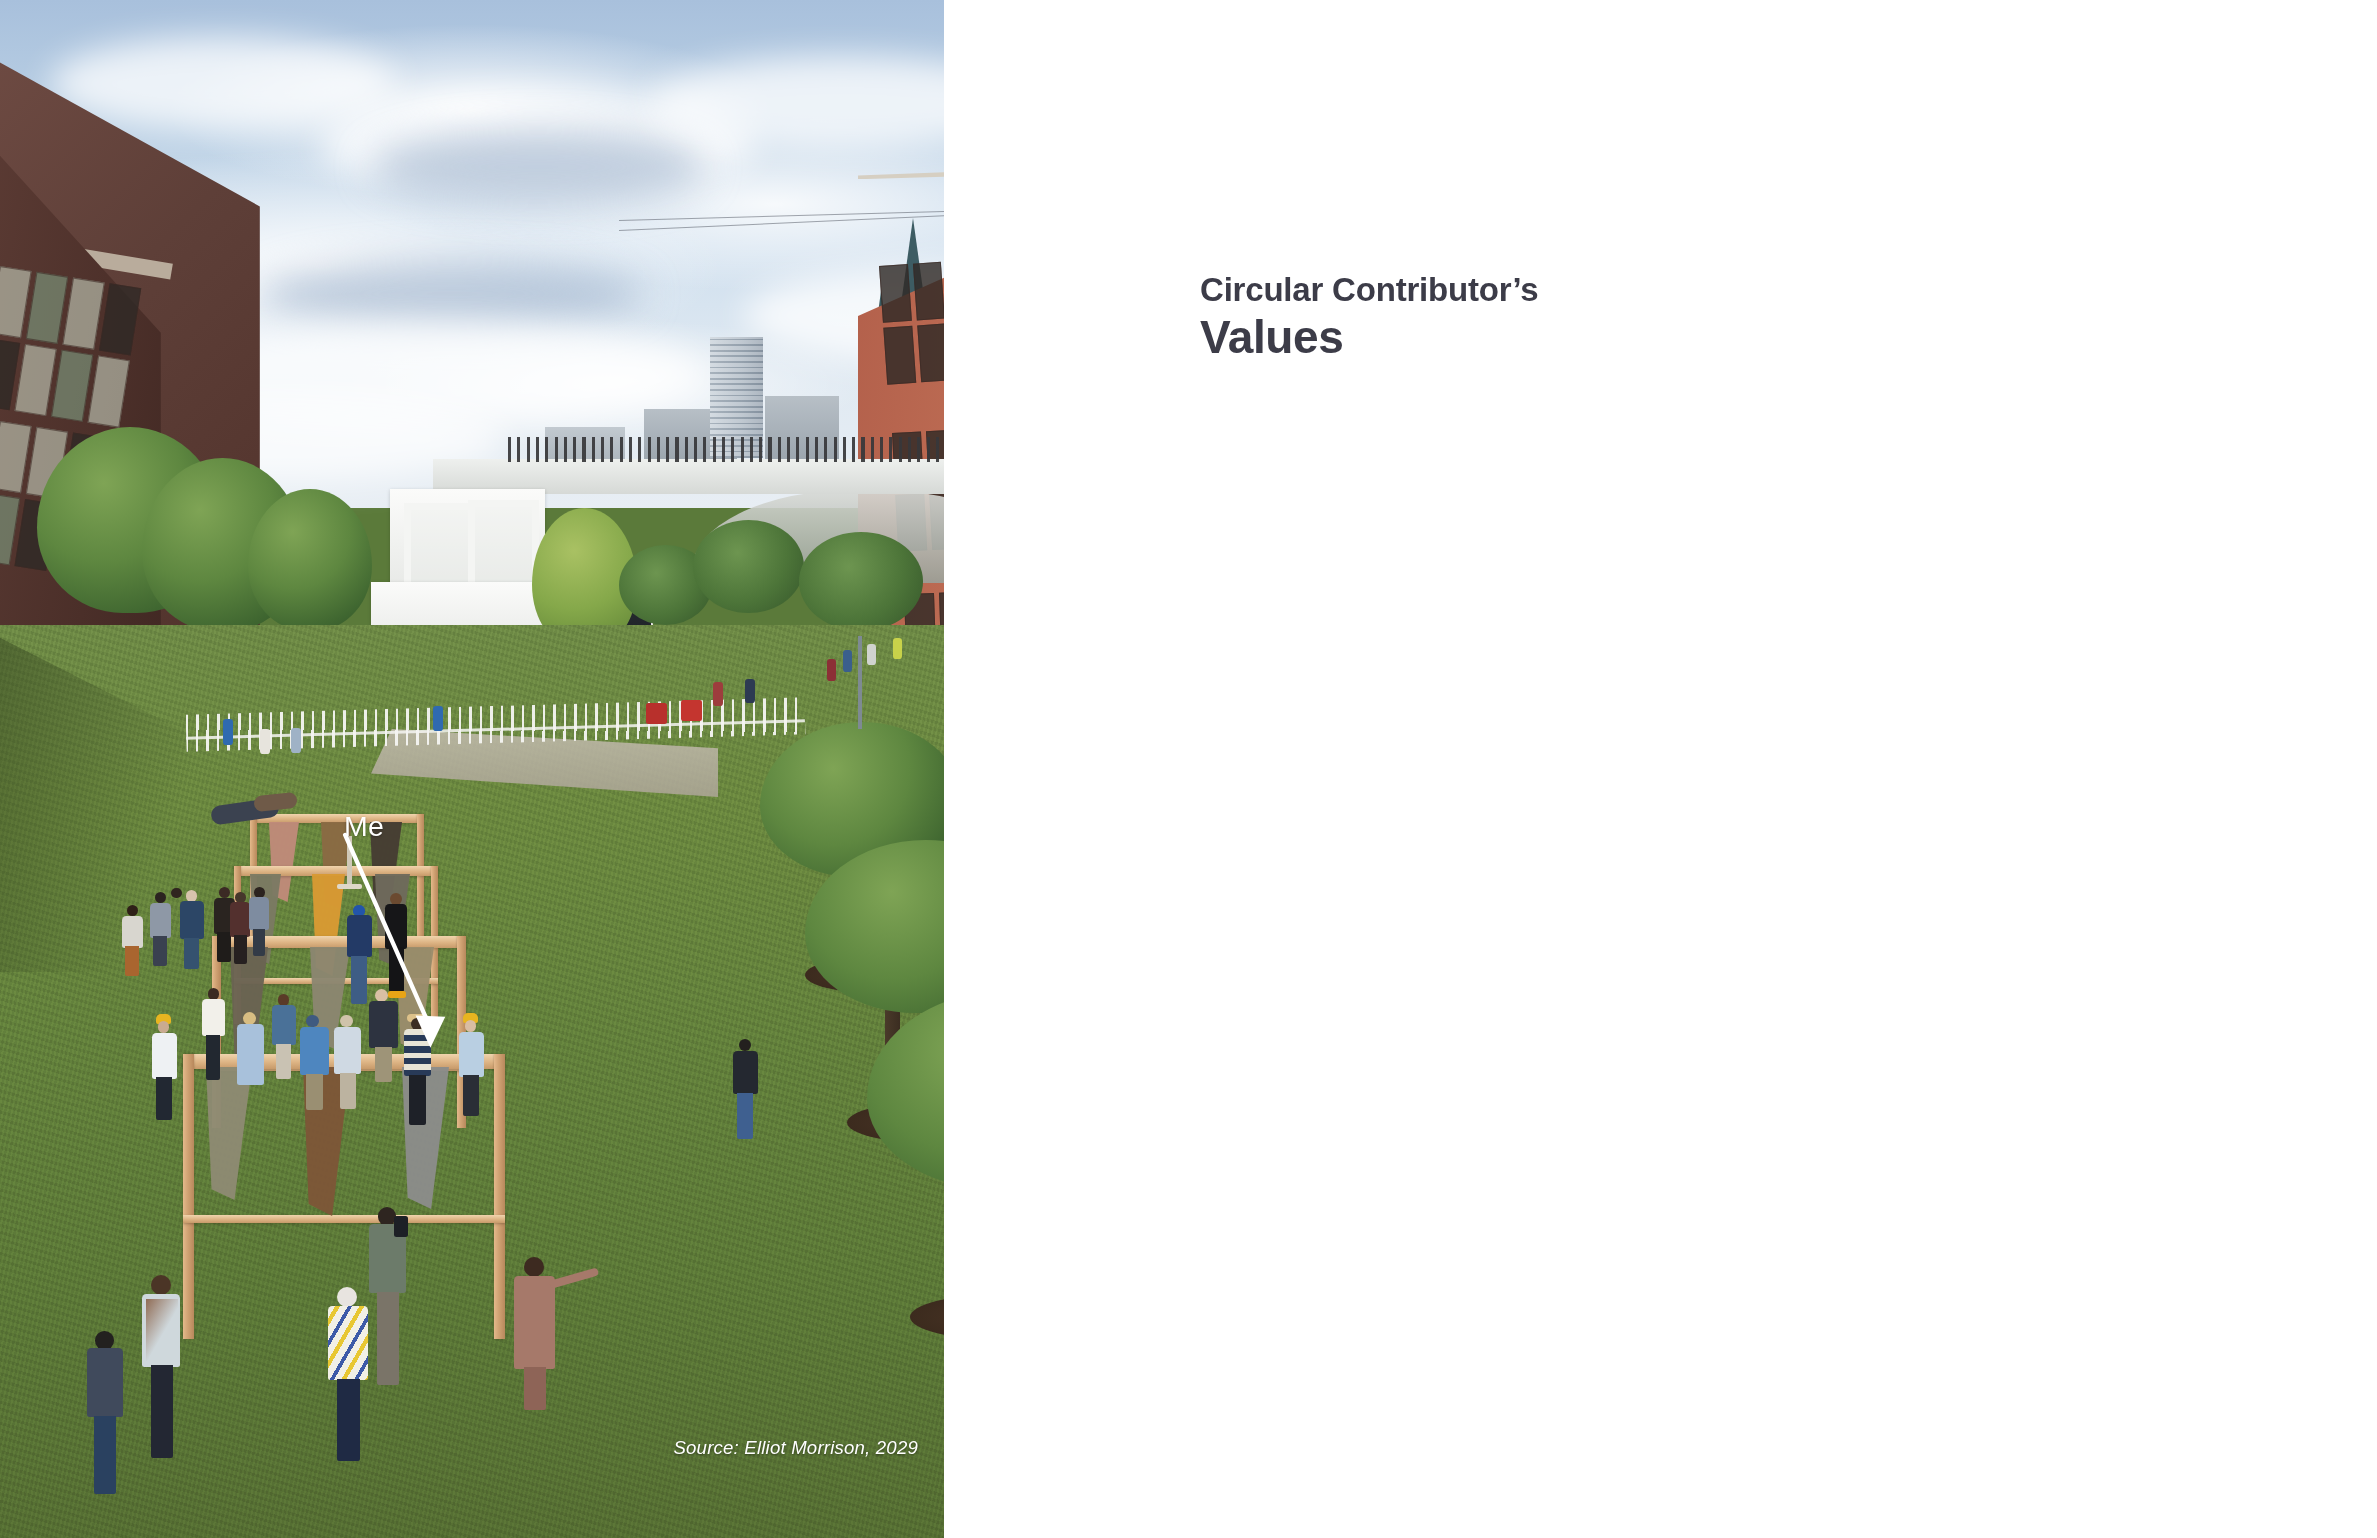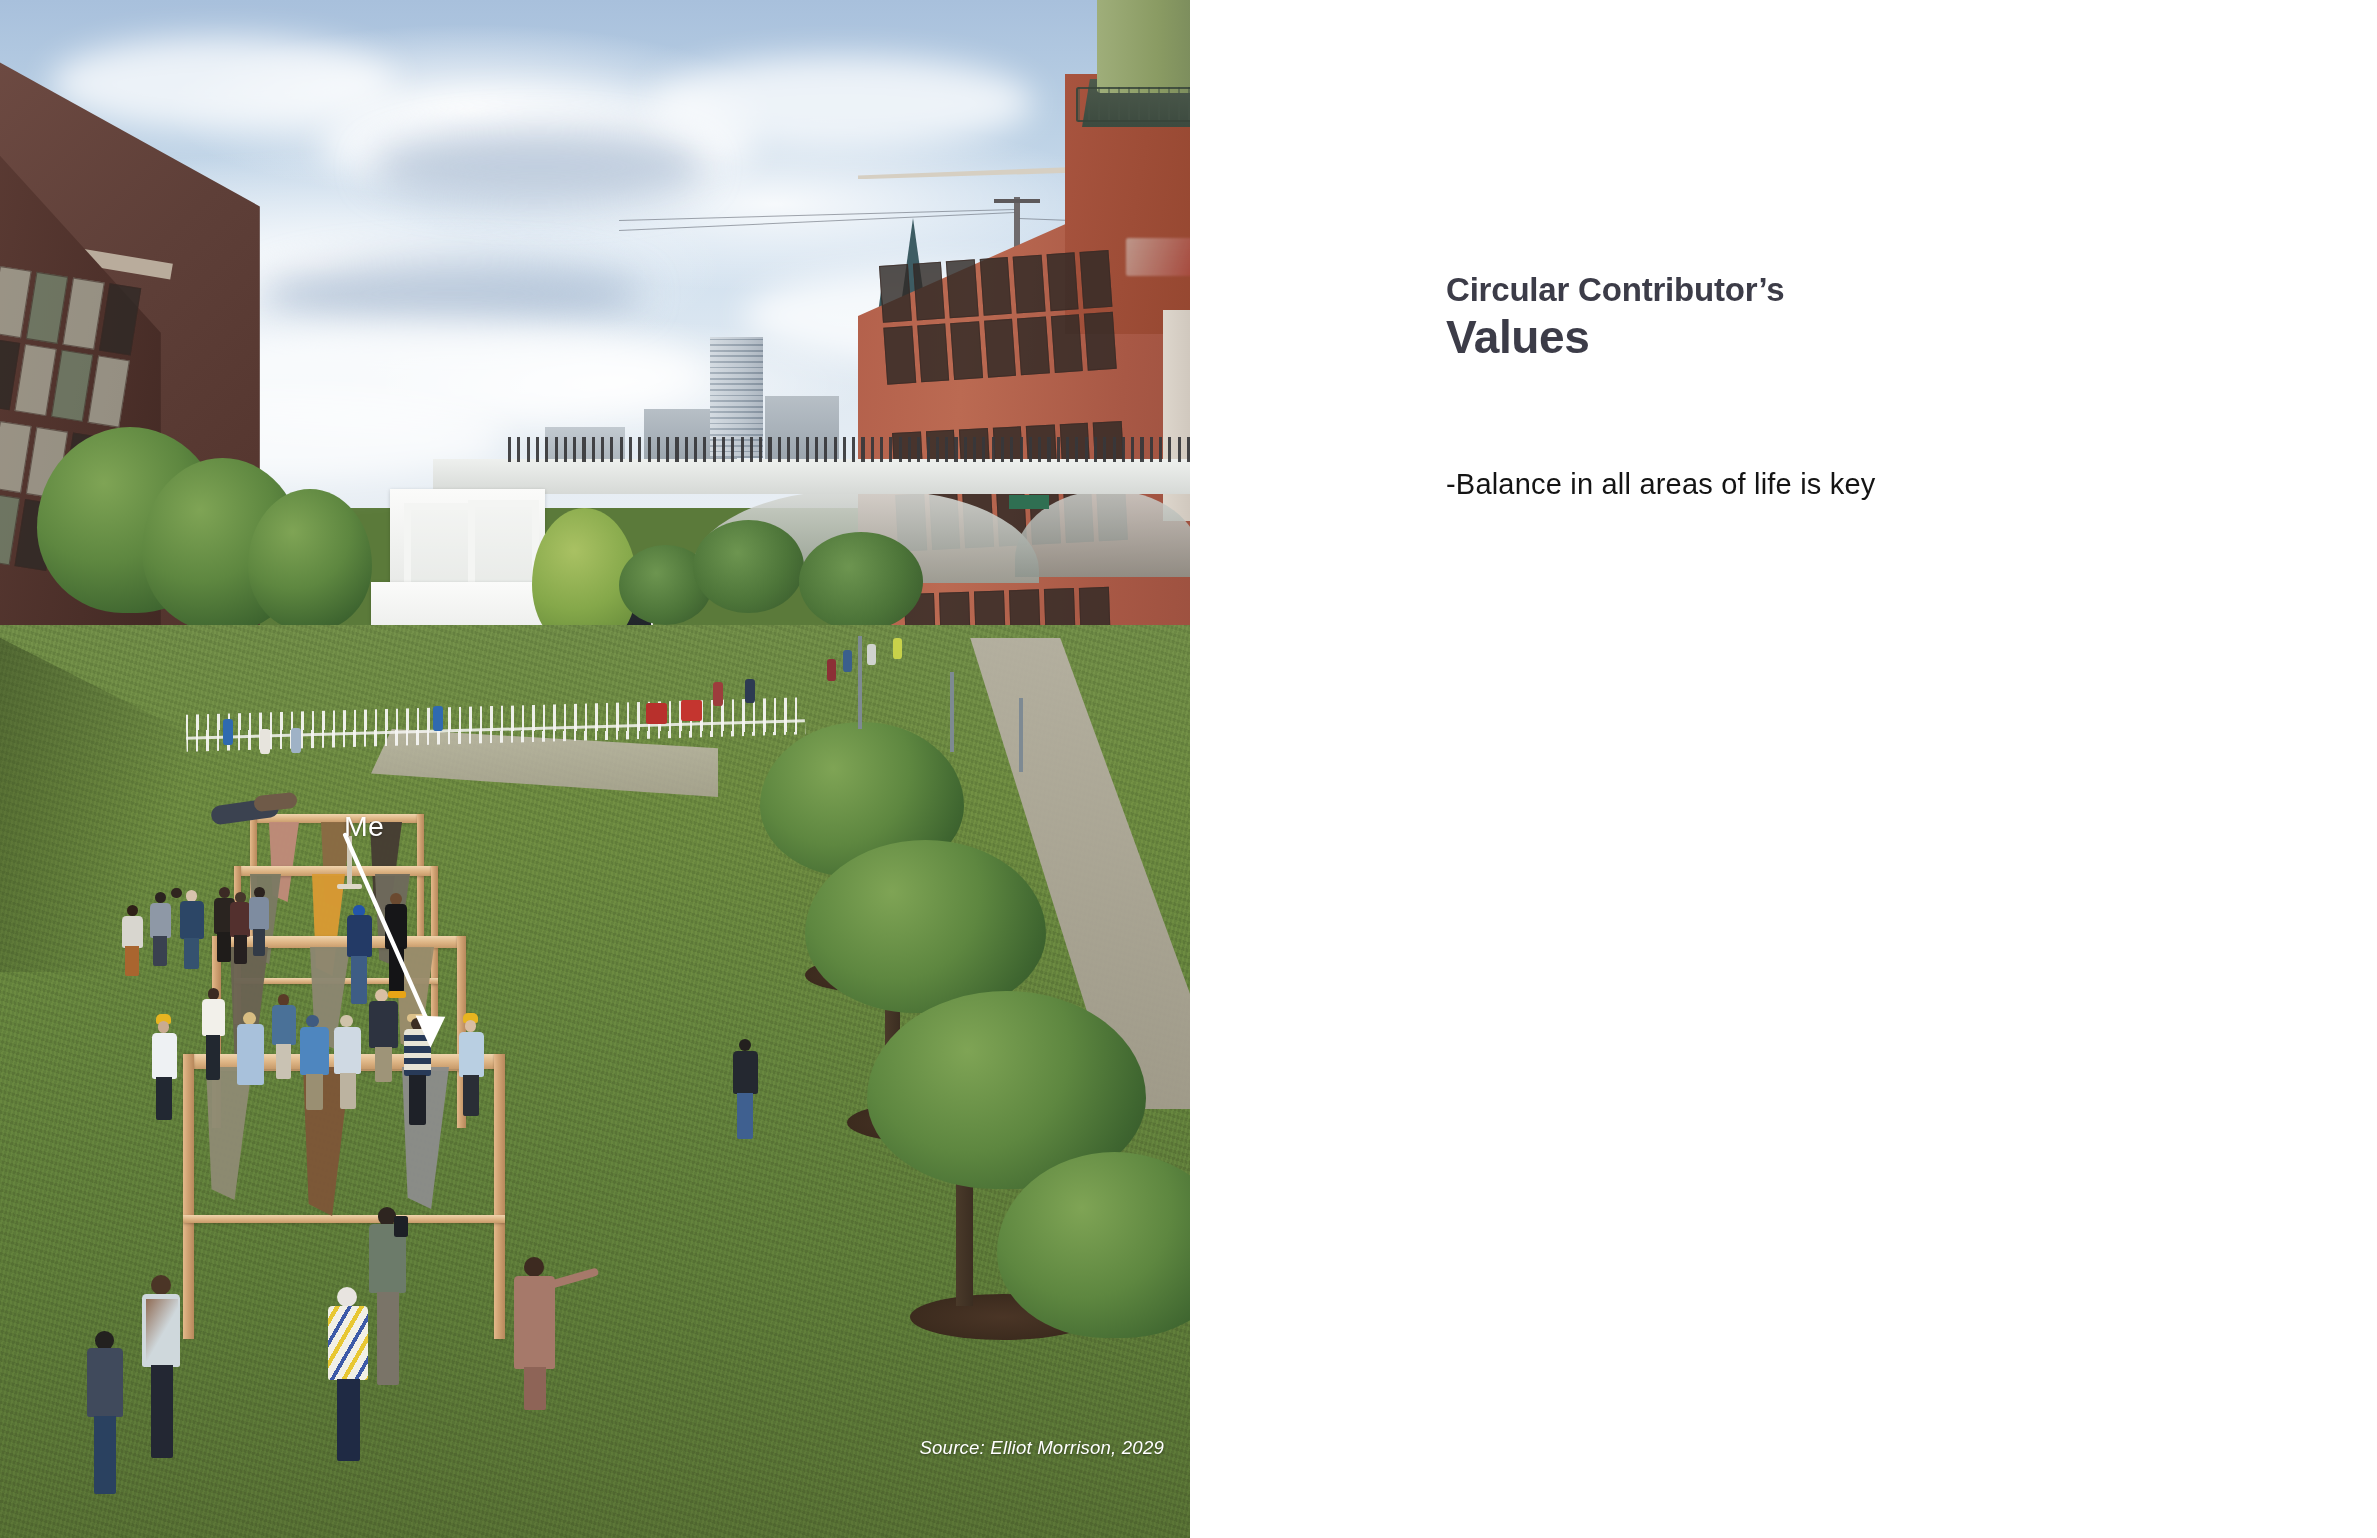--- a/index.html
+++ b/index.html
@@ -18,21 +18,21 @@
     position: relative;
     width: 2377px;
     height: 1539px;
     background: #ffffff;
     display: flex;
   }
 
   
   #photo-panel {
     position: relative;
-    width: 1190px;
+    width: 944px;
     height: 1539px;
     overflow: hidden;
     background: #5b7a3a;
   }
 
   .ph { position: absolute; }
 
   
   #sky {
     left: 0; top: 0; width: 1190px; height: 508px;
@@ -715,19 +715,18 @@
 
     <div class="ph" id="source-caption">Source: Elliot Morrison, 2029</div>
   </div>
 
   <div id="text-panel">
     <div id="text-inner">
       <div id="eyebrow">Circular Contributor’s</div>
       <div id="headline">Values</div>
 
       <ul id="body-list">
-        <li class="body-item">-Balance in all areas of life is key</li>
       </ul>
     </div>
   </div>
 
 </div>
 
 
 </body></html>

